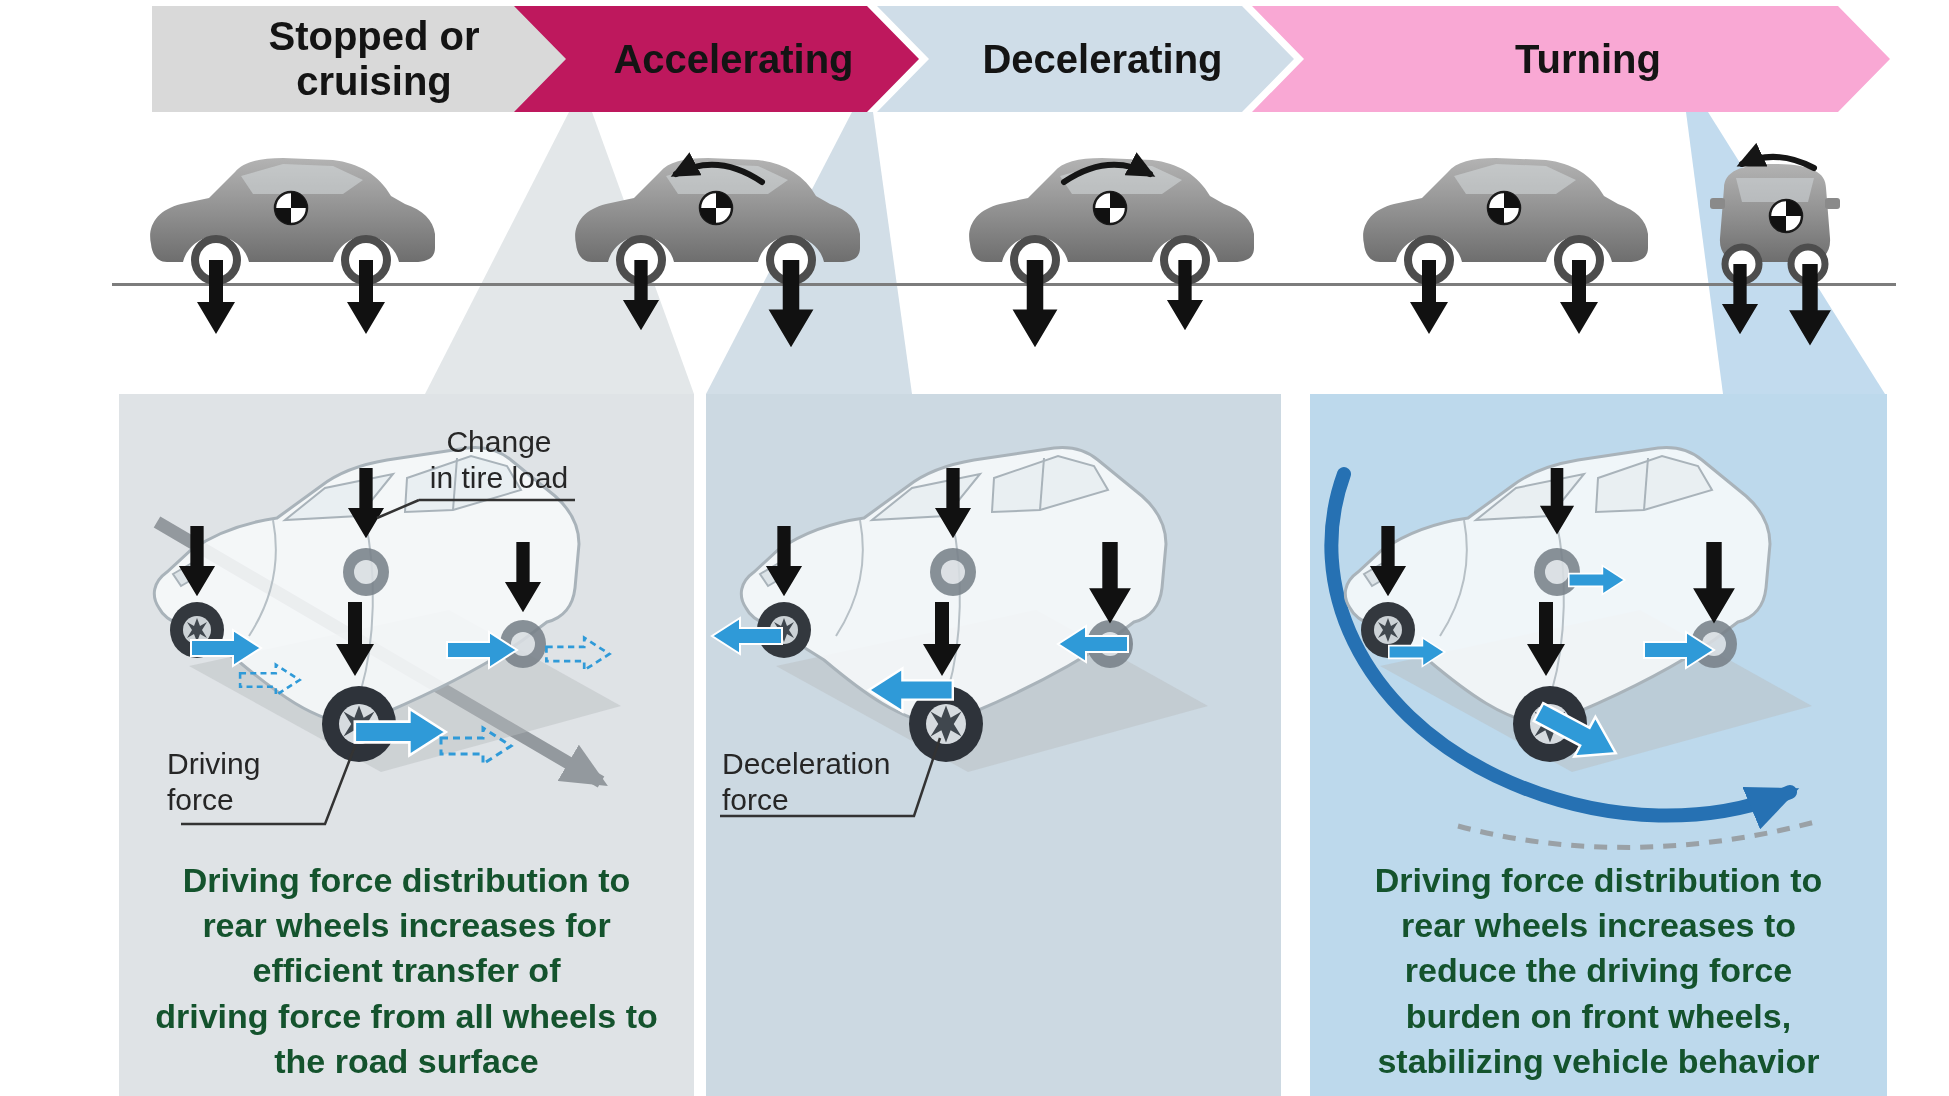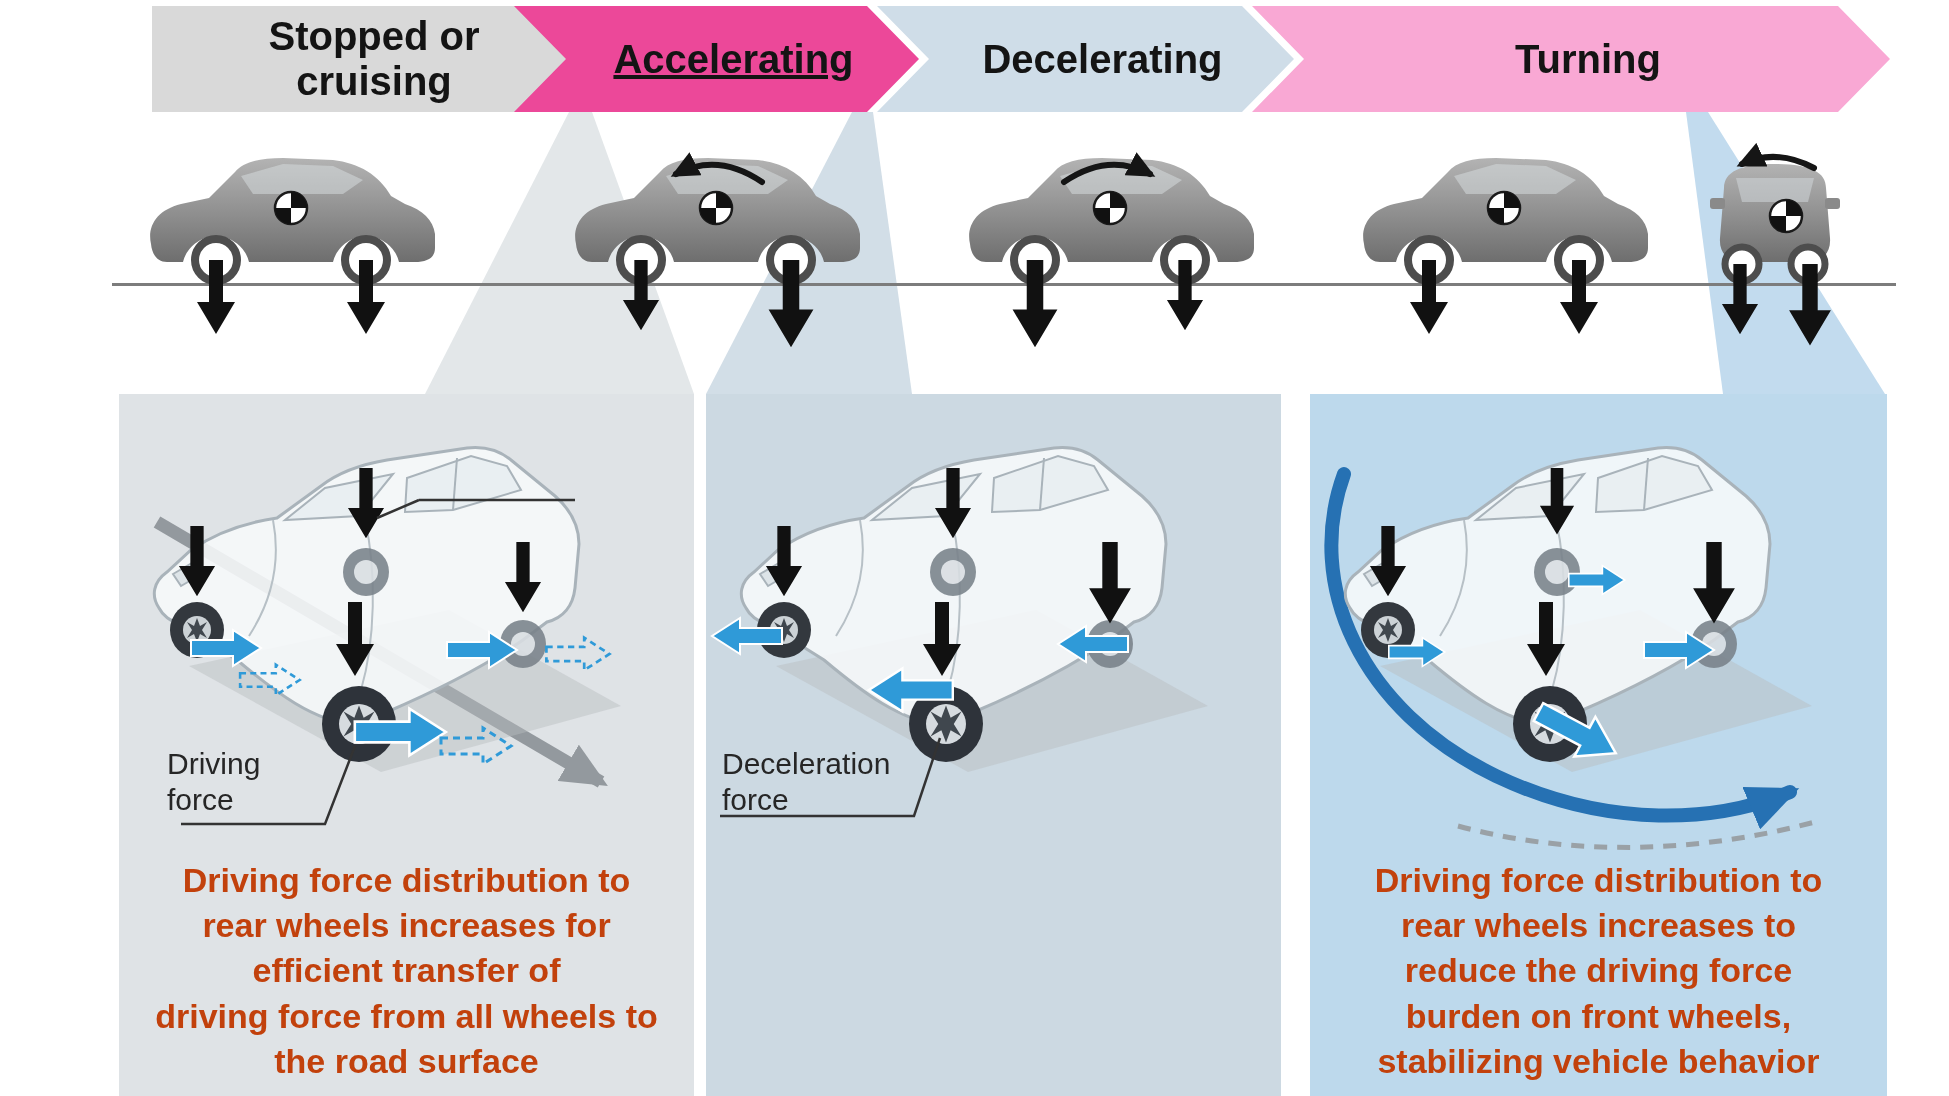--- a/index.html
+++ b/index.html
@@ -15,21 +15,21 @@
 
   .bglayer{position:absolute;left:0;top:0;z-index:0}
   .groundline{position:absolute;left:112px;top:283px;width:1784px;height:3px;background:#7c7c7c;z-index:1}
   .topcar{position:absolute;z-index:2;overflow:visible}
 
   
   .panel{position:absolute;top:394px;height:702px;z-index:2}
   .illus{position:absolute;left:0;top:0;overflow:visible}
   .callout{position:absolute;font-size:30px;line-height:1.2;white-space:pre-line;color:#262626}
   .caption{position:absolute;left:12px;right:12px;bottom:12px;text-align:center;font-size:34px;font-weight:bold;
-           line-height:1.33;white-space:pre-line;color:#c2410c}
+           line-height:1.33;white-space:pre-line;color:#14532d}
 </style>
 </head>
 <body>
 
 <div class="stage">
 
   <svg width="0" height="0" style="position:absolute" aria-hidden="true">
     <defs>
       <linearGradient id="carGray" x1="0" y1="0" x2="0" y2="1">
         <stop offset="0" stop-color="#b3b3b3"></stop>
@@ -121,21 +121,21 @@
   <svg class="bglayer" width="1949" height="1096">
     <polygon points="569,112 592,112 694,394 425,394" fill="#e3e7e9"></polygon>
     <polygon points="852,112 873,112 912,394 706,394" fill="#d2dee7"></polygon>
     <polygon points="1686,112 1708,112 1885,394 1723,394" fill="#c2dbee"></polygon>
   </svg>
 
   <div class="chevron tipped" style="left: 112px; width: 444px; background: rgb(217, 217, 217); margin-left: 40px;">
     <span>Stopped or
 cruising</span>
   </div>
-  <div class="chevron notched" style="left: 514px; width: 405px; background: #ec4899; text-decoration: underline;">
+  <div class="chevron notched" style="left: 514px; width: 405px; background: #be185d;">
     <span>Accelerating</span>
   </div>
   <div class="chevron notched" style="left: 877px; width: 417px; background: rgb(207, 221, 232); text-align: right;">
     <span>Decelerating</span>
   </div>
   <div class="chevron notched" style="left: 1252px; width: 638px; background: #f9a8d4;">
     <span>Turning</span>
   </div>
 
   <div class="groundline"></div>
@@ -188,20 +188,22 @@
       <use href="#darr" transform="translate(404,148) scale(0.95)"></use>
       <use href="#barr" transform="translate(106,254)"></use>
       <use href="#barr-dash" transform="translate(150,286) scale(0.85)"></use>
       <use href="#barr" transform="translate(280,338) scale(1.3)"></use>
       <use href="#barr-dash" transform="translate(356,352)"></use>
       <use href="#barr" transform="translate(362,256)"></use>
       <use href="#barr-dash" transform="translate(458,260) scale(0.9)"></use>
       <path d="M300,106 H456 M300,106 L258,124" stroke="#333" stroke-width="2.5" fill="none"></path>
       <path d="M62,430 H206 L236,352" stroke="#333" stroke-width="2.5" fill="none"></path>
     </svg>
+    <div class="callout" style="left:288px;top:30px;width:184px;text-align:center">Change
+in tire load</div>
     <div class="callout" style="left:48px;top:352px">Driving
 force</div>
     <p class="caption">Driving force distribution to
 rear wheels increases for
 efficient transfer of
 driving force from all wheels to
 the road surface</p>
   </section>
 
   <section class="panel" style="left: 706px; width: 575px; background: rgb(204, 217, 226);">

